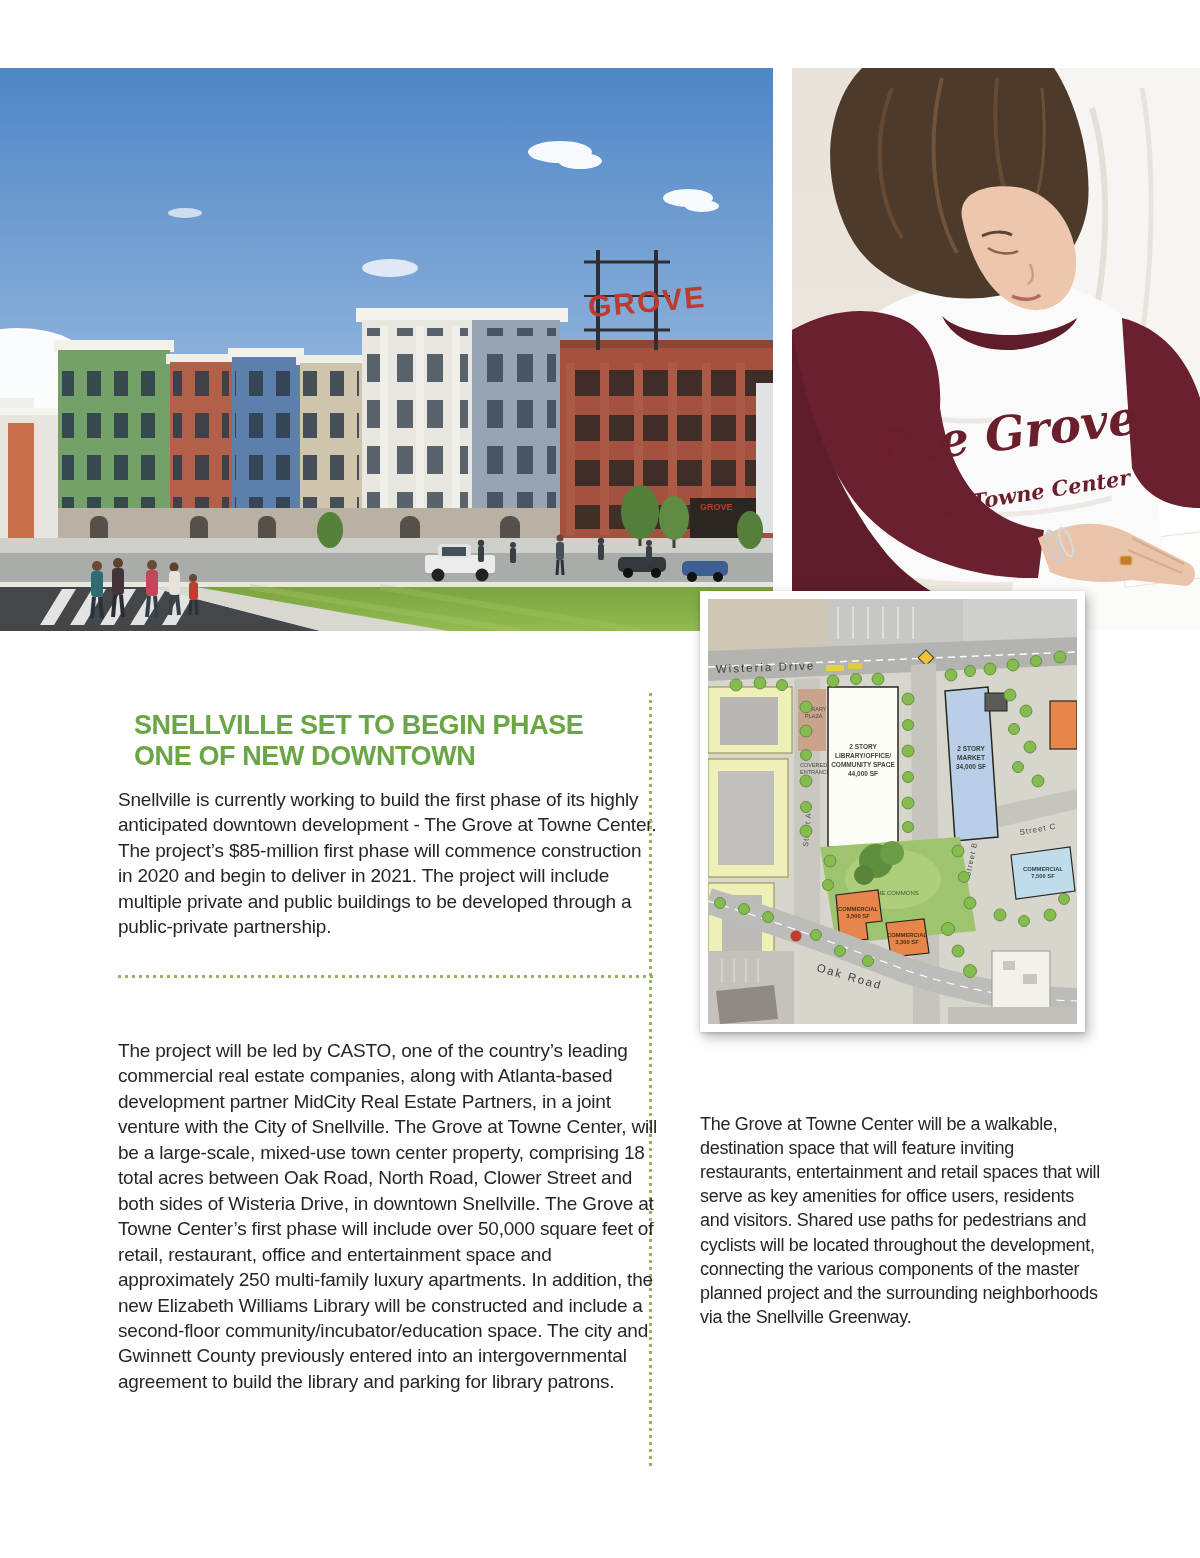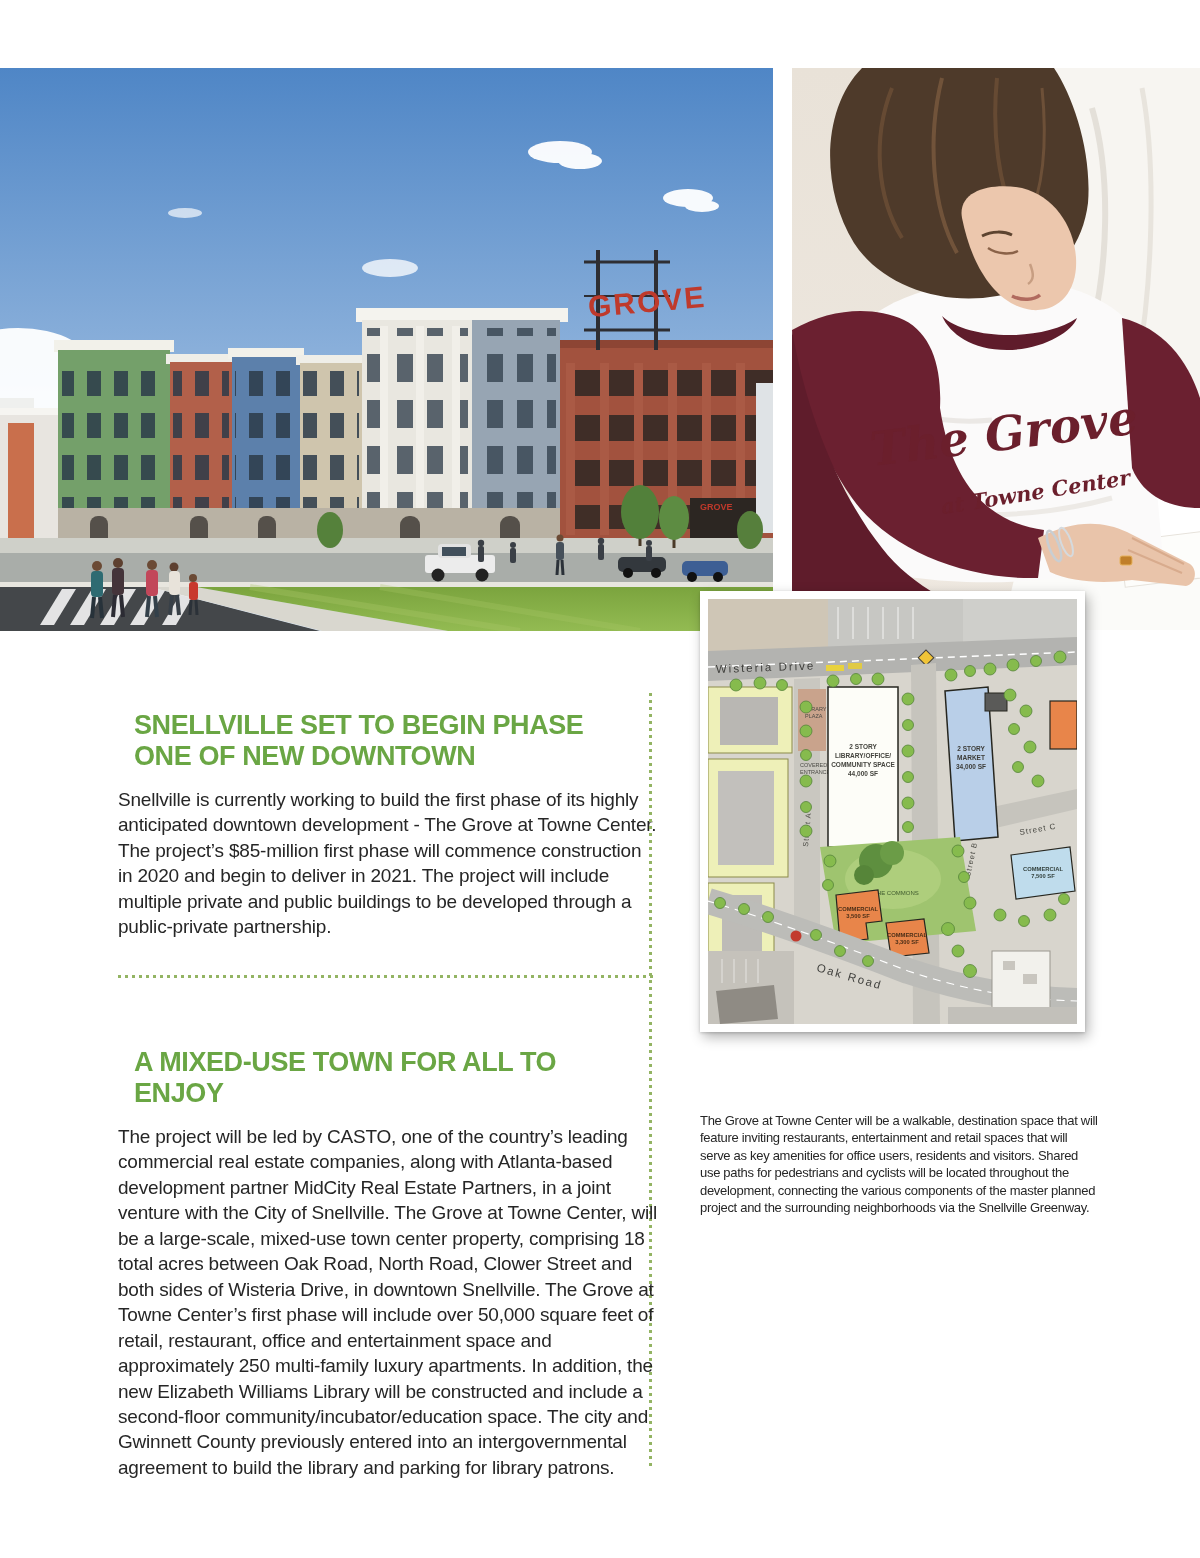--- a/index.html
+++ b/index.html
@@ -26,21 +26,21 @@
   
   .col-left{position:absolute;left:118px;top:694px;width:541px;}
   .col-right{position:absolute;left:700px;top:1105px;width:400px;}
   h2.green{
     margin:16px;color:#6aa644;font-size:27px;line-height:1.13;font-weight:800;
     letter-spacing:-0.4px;
   }
   p.body{
     margin:7px 0 0;color:#262626;font-size:19px;line-height:1.34;letter-spacing:-0.2px;
   }
-  .col-right p.body{font-size:13px;letter-spacing:-0.3px;}
+  .col-right p.body{font-size:18px;letter-spacing:-0.3px;}
   .sec2{margin-top:0;}
 
   .divider-h{
     position:absolute;left:118px;top:975px;width:537px;height:3px;
     background-image:repeating-linear-gradient(90deg,#93b463 0 3px,transparent 3px 7px);
   }
   .divider-v{
     position:absolute;left:649px;top:693px;width:3px;height:775px;
     background-image:repeating-linear-gradient(180deg,#93b463 0 3px,transparent 3px 7px);
   }
@@ -489,21 +489,20 @@
 
   <div class="col-left">
     <h2 class="green">SNELLVILLE SET TO BEGIN PHASE ONE OF NEW DOWNTOWN</h2>
     <p class="body">Snellville is currently working to build the first phase of its highly anticipated downtown development - The Grove at Towne Center. The project’s $85-million first phase will commence construction in 2020 and begin to deliver in 2021. The project will include multiple private and public buildings to be developed through a public-private partnership.</p>
   </div>
 
   <div class="divider-h"></div>
   <div class="divider-v"></div>
 
   <div class="col-left sec2" style="top:1031px">
-    <h2 class="green">A MIXED-USE TOWN FOR ALL TO ENJOY</h2>
     <p class="body">The project will be led by CASTO, one of the country’s leading commercial real estate companies, along with Atlanta-based development partner MidCity Real Estate Partners, in a joint venture with the City of Snellville. The Grove at Towne Center, will be a large-scale, mixed-use town center property, comprising 18 total acres between Oak Road, North Road, Clower Street and both sides of Wisteria Drive, in downtown Snellville. The Grove at Towne Center’s first phase will include over 50,000 square feet of retail, restaurant, office and entertainment space and approximately 250 multi-family luxury apartments.  In addition, the new Elizabeth Williams Library will be constructed and include a second-floor community/incubator/education space. The city and Gwinnett County previously entered into an intergovernmental agreement to build the library and parking for library patrons.</p>
   </div>
 
   <div class="col-right">
     <p class="body">The Grove at Towne Center will be a walkable, destination space that will feature inviting restaurants, entertainment and retail spaces that will serve as key amenities for office users, residents and visitors. Shared use paths for pedestrians and cyclists will be located throughout the development, connecting the various components of the master planned project and the surrounding neighborhoods via the Snellville Greenway.</p>
   </div>
 
   <div class="footer">
     <span class="page-number">70</span>
     <span class="brand"><span>CITIES</span> <span class="bold">CITIES</span></span>

